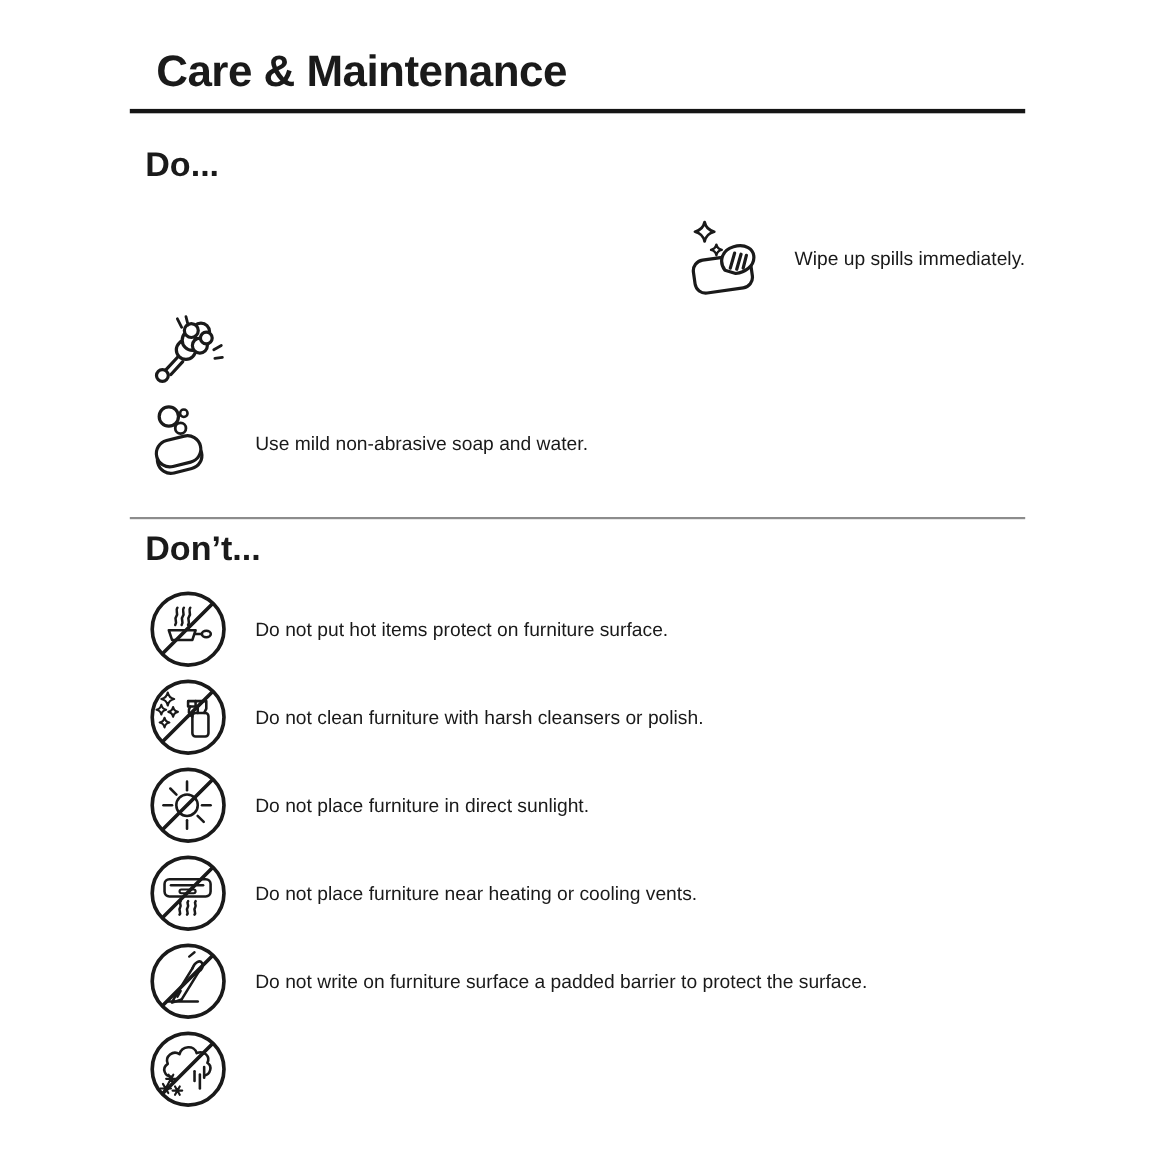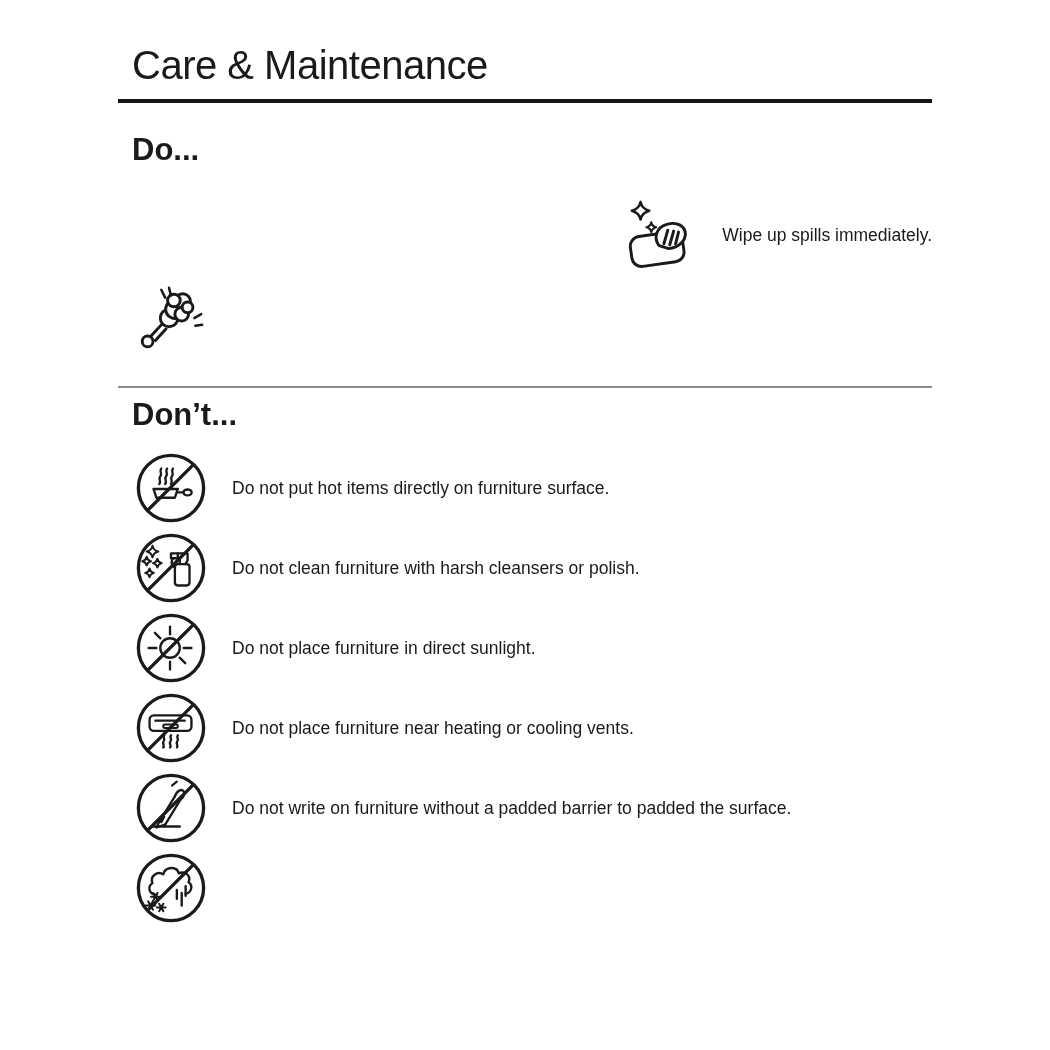--- a/index.html
+++ b/index.html
@@ -6,23 +6,23 @@
   html, body { margin: 0; padding: 0; }
   body {
     width: 1050px; height: 1050px;
     background: #ffffff;
     color: #1a1a1a;
     font-family: "Liberation Sans", sans-serif;
     overflow: hidden;
   }
   .page { padding: 0 118px; }
   .title {
-    font-size: 40px; font-weight: normal; line-height: 46px;
+    font-size: 40px; font-weight: bold; line-height: 46px;
     letter-spacing: -0.5px;
-    margin: 42px 0 0 14px;
+    margin: 42px 0 0 24px;
   }
   .rule-black {
     border: none; border-top: 4px solid #151515;
     margin: 11px 0 0 0;
   }
   .rule-gray {
     border: none; border-top: 2px solid #8c8c8c;
     margin: 25px 0 0 0;
   }
   .section-heading {
@@ -98,20 +98,34 @@
             </g>
             <line x1="28" y1="8" x2="32" y2="16" stroke-width="2.6"></line>
             <line x1="36" y1="6" x2="38" y2="14" stroke-width="2.6"></line>
             <line x1="62" y1="37" x2="69" y2="33" stroke-width="2.6"></line>
             <line x1="63" y1="45" x2="70" y2="44" stroke-width="2.6"></line>
           </g>
         </svg>
       </span>
     </div>
 
+    <div class="row">
+      <span class="icon-box">
+        <svg width="74" height="74" viewBox="0 0 76 76">
+          <g class="stroke" stroke-width="3">
+            <circle cx="20" cy="13" r="9"></circle>
+            <circle cx="34" cy="10" r="3.5" stroke-width="2.4"></circle>
+            <circle cx="31" cy="24" r="5" stroke-width="2.6"></circle>
+            <rect class="fillw" x="9" y="39" width="42" height="25" rx="12.5" transform="rotate(-14 30 51)"></rect>
+            <rect class="fillw" x="8" y="33" width="42" height="25" rx="12.5" transform="rotate(-14 29 45)"></rect>
+          </g>
+        </svg>
+      </span>
+      <span class="item-text">Use mild non-abrasive soap and water.</span>
+    </div>
 
   </div>
 
   <hr class="rule-gray">
 
   <h2 class="section-heading dont">Don’t...</h2>
 
   <div class="dont-section">
 
     <div class="row first-dont">
@@ -124,21 +138,21 @@
               <line x1="45" y1="42.5" x2="51" y2="42.5"></line>
               <ellipse cx="55" cy="42.5" rx="4.2" ry="3"></ellipse>
               <path d="M26,34 C28.5,31 24.5,29 27,26 C29.5,23 25.5,21 28,18"></path>
               <path d="M32,34 C34.5,31 30.5,29 33,26 C35.5,23 31.5,21 34,18"></path>
               <path d="M38,34 C40.5,31 36.5,29 39,26 C41.5,23 37.5,21 40,18"></path>
             </g>
             <line x1="60.5" y1="14.5" x2="14.5" y2="60.5" stroke-width="3.4"></line>
           </g>
         </svg>
       </span>
-      <span class="item-text">Do not put hot items directly on furniture surface.</span>
+      <span class="item-text">Do not put hot items protect on furniture surface.</span>
     </div>
 
     <div class="row">
       <span class="icon-box">
         <svg width="74" height="74" viewBox="0 0 76 76">
           <g class="stroke">
             <circle cx="38" cy="38" r="33.5" stroke-width="3.4"></circle>
             <g stroke-width="2.4">
               <rect x="38" y="23" width="7" height="5"></rect>
               <path d="M45,23 H55 V30 L53,34"></path>
@@ -213,21 +227,21 @@
               <path d="M32,55 L48,29"></path>
               <path d="M26,52 L23,58 L32,55"></path>
               <line x1="28" y1="52.5" x2="31" y2="47"></line>
               <path d="M42,26 C44,20 49,18 51,21 C53,24 50,28 48,29"></path>
               <line x1="39" y1="15" x2="44" y2="11" stroke-width="2.2"></line>
             </g>
             <line x1="60.5" y1="14.5" x2="14.5" y2="60.5" stroke-width="3.4"></line>
           </g>
         </svg>
       </span>
-      <span class="item-text">Do not write on furniture without a padded barrier to padded the surface.</span>
+      <span class="item-text">Do not write on furniture surface a padded barrier to protect the surface.</span>
     </div>
 
     <div class="row">
       <span class="icon-box">
         <svg width="74" height="74" viewBox="0 0 76 76">
           <g class="stroke">
             <circle cx="38" cy="38" r="33.5" stroke-width="3.4"></circle>
             <g stroke-width="2.4">
               <path d="M23,45 C16,45 13,37 19,33 C16,26 24,20 30,24 C32,16 44,15 46,23 C53,20 59,26 56,32 C61,35 59,43 53,44"></path>
               <line x1="44" y1="40" x2="44" y2="49"></line>

